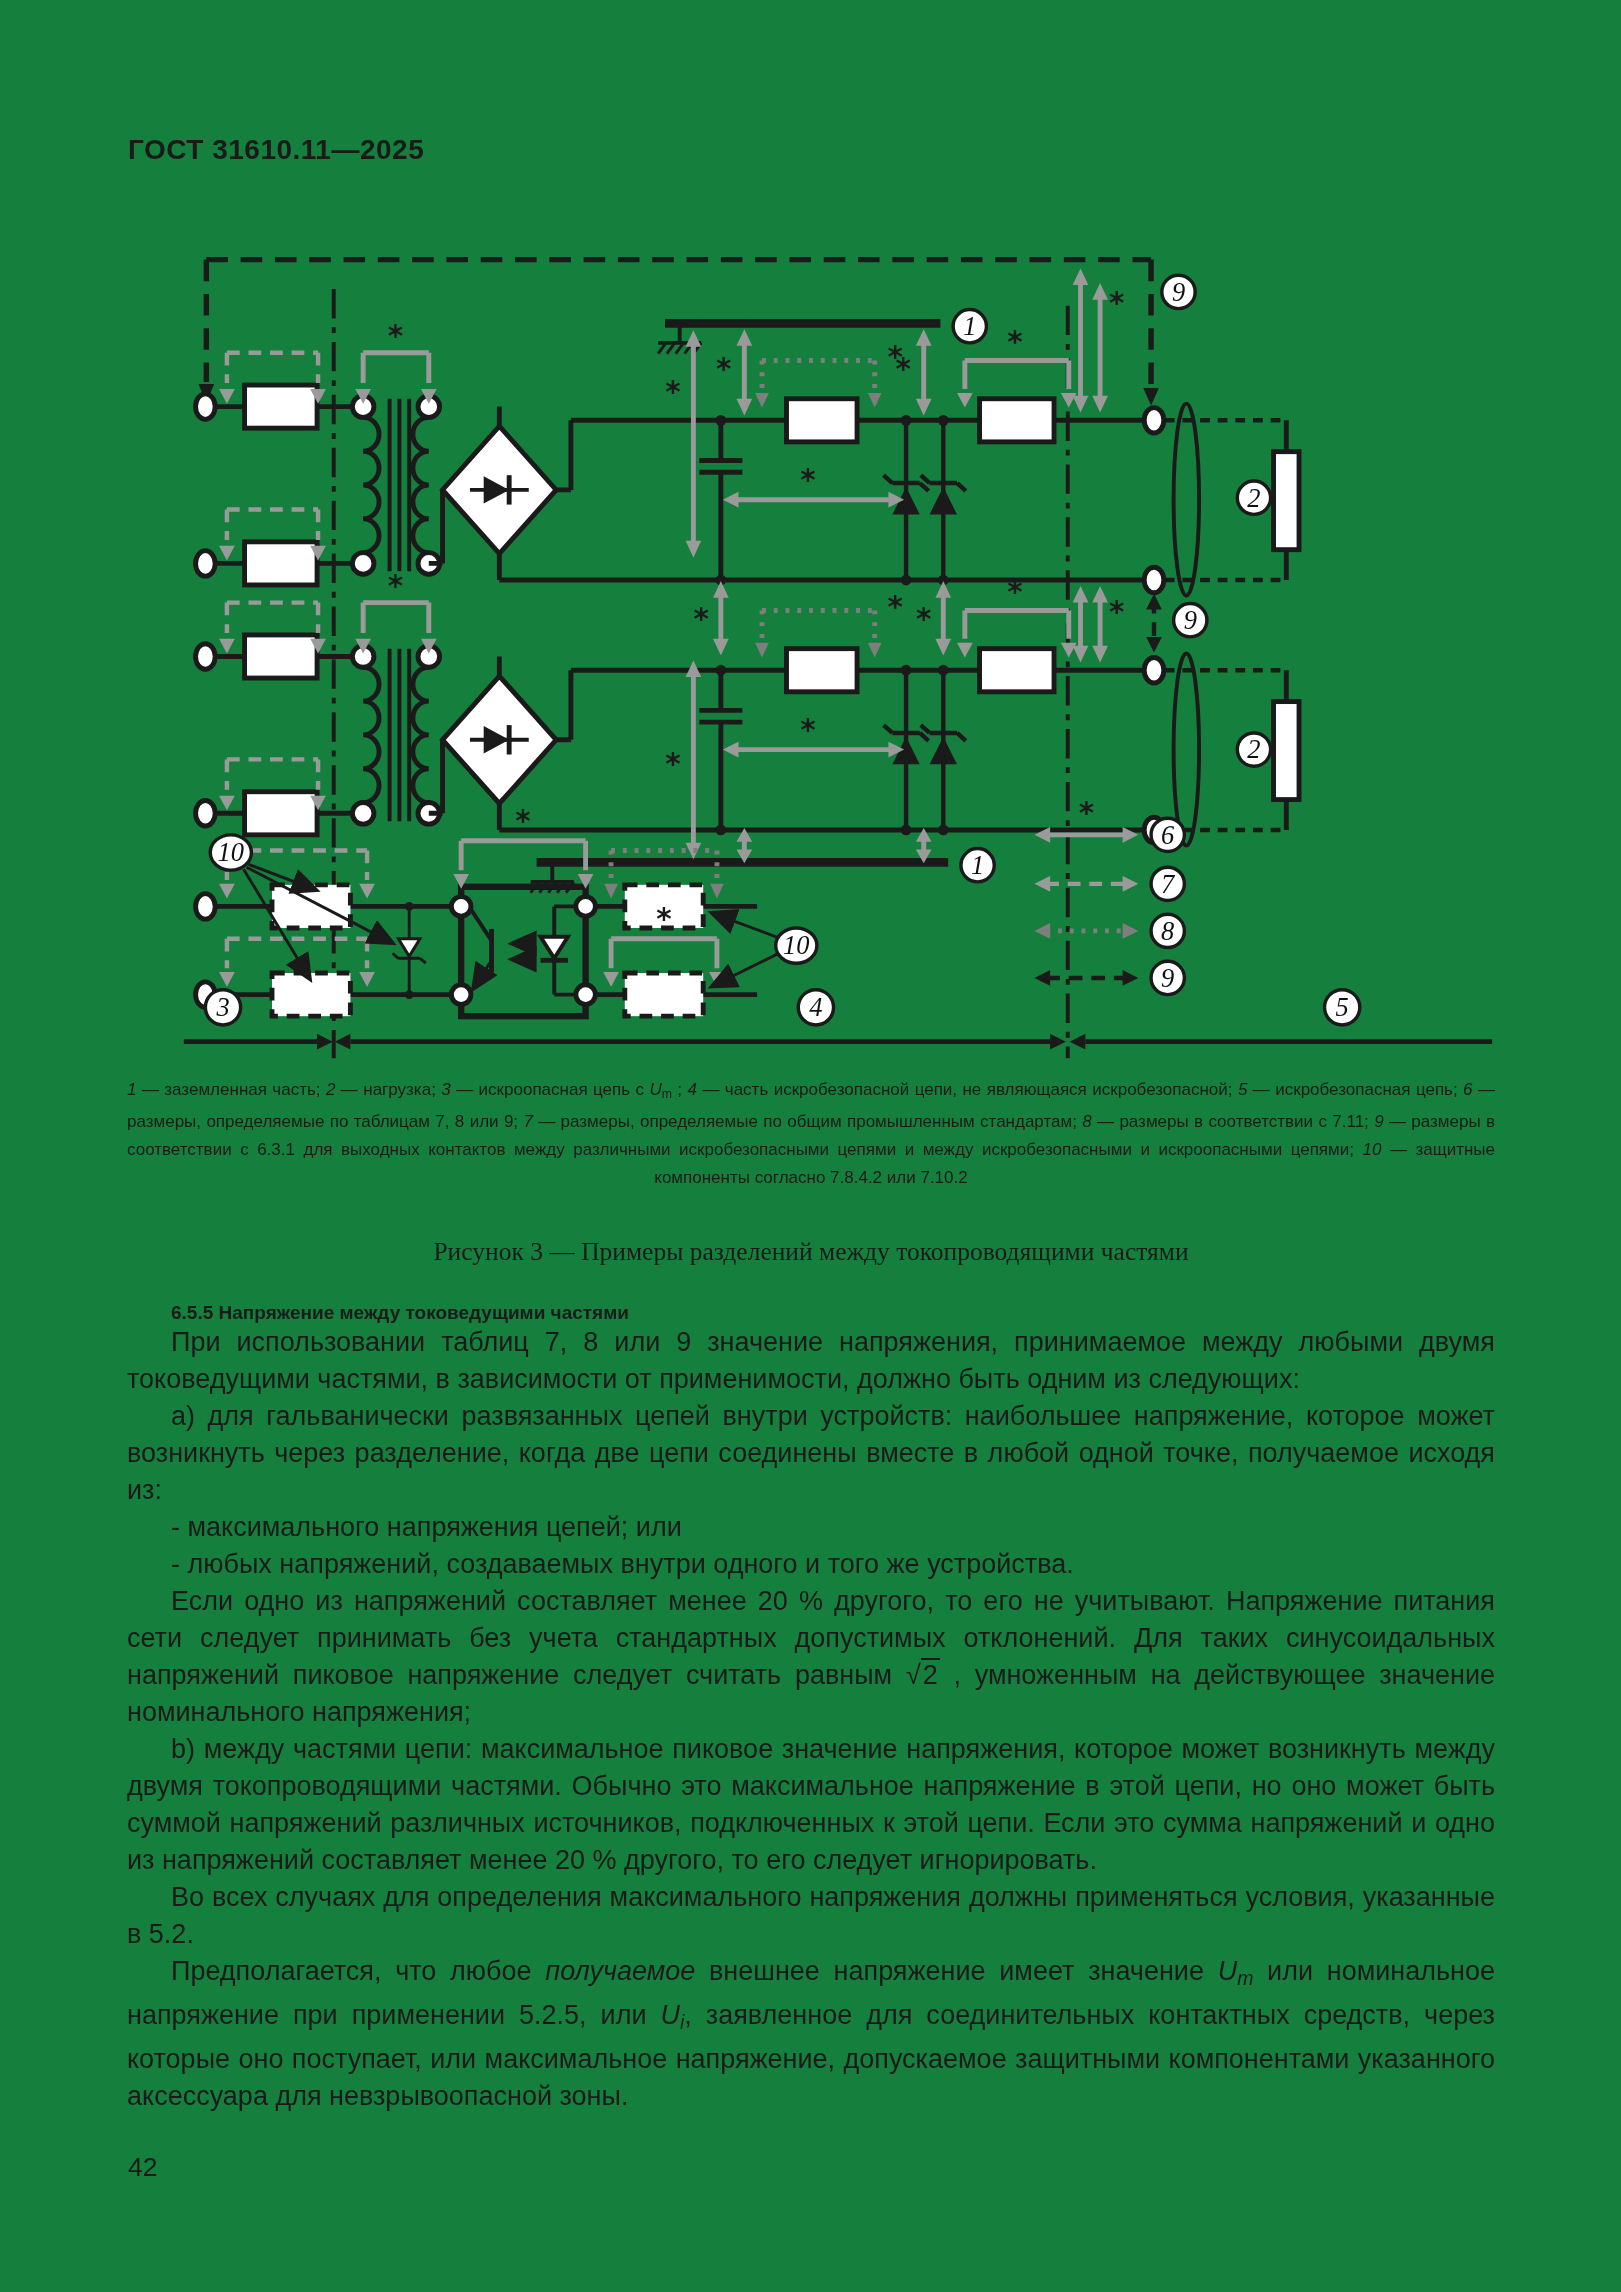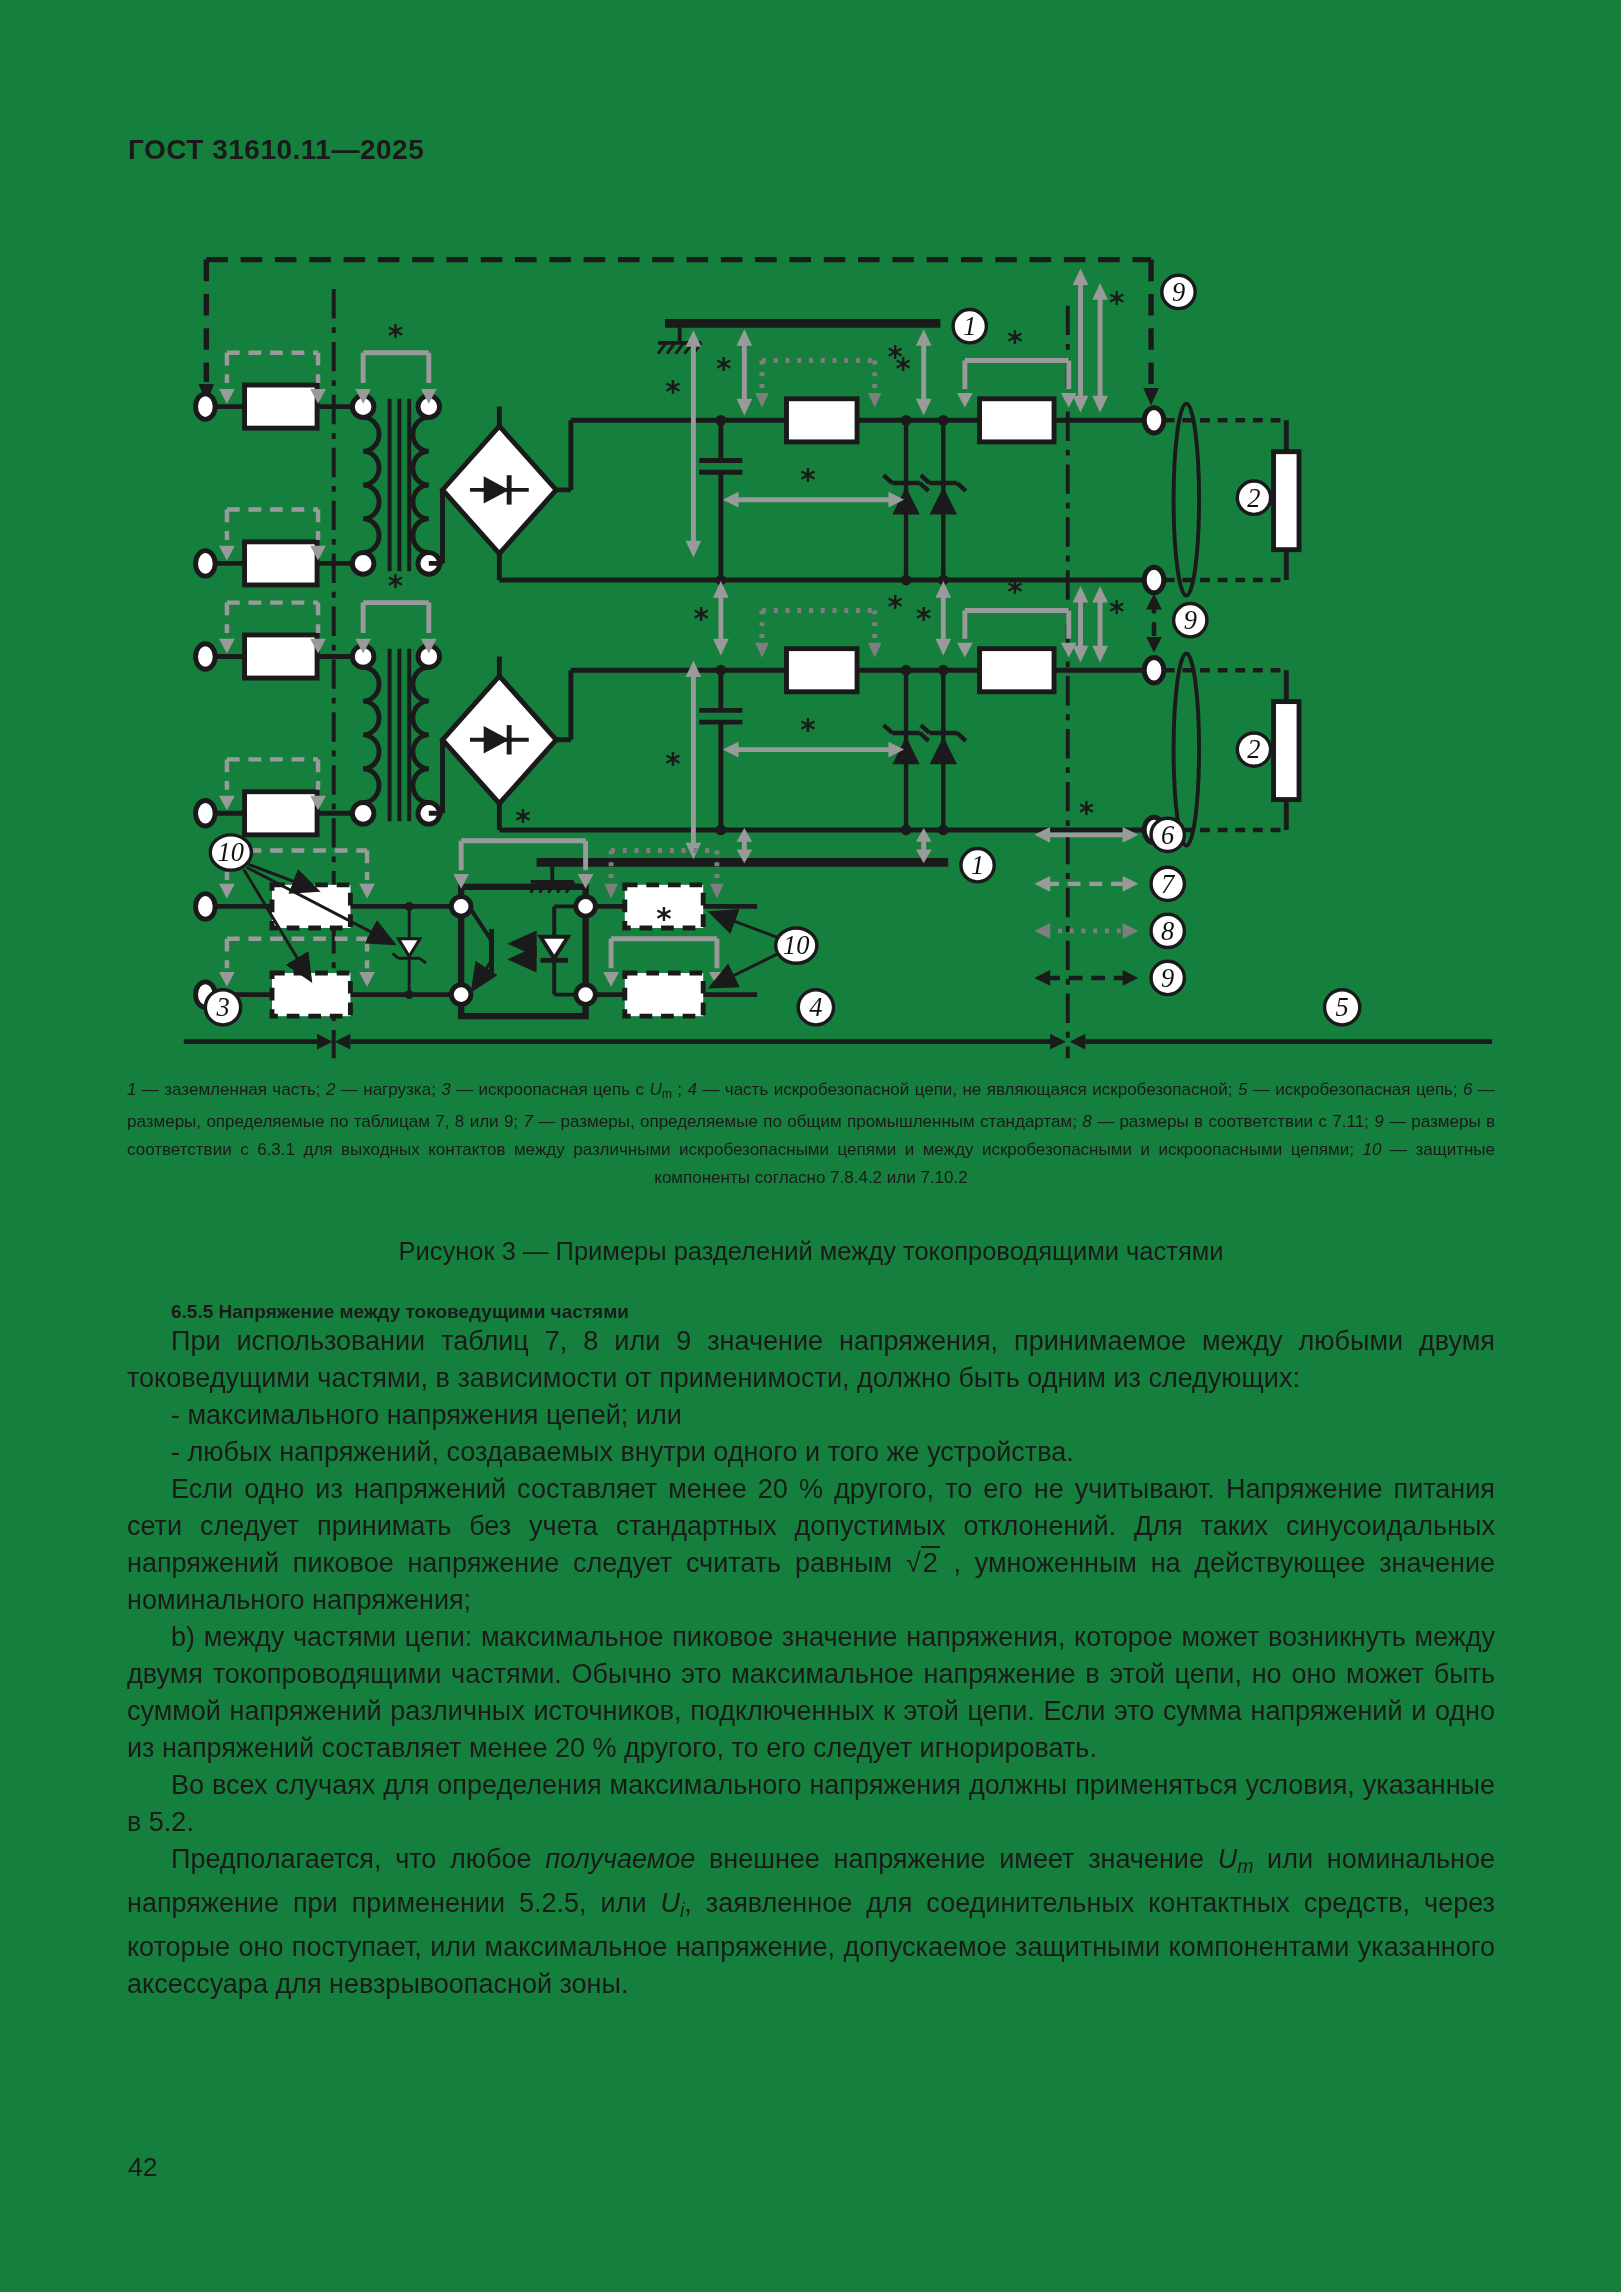--- a/index.html
+++ b/index.html
@@ -2,21 +2,21 @@
 <html><head>
 <meta charset="utf-8">
 <style>
   html,body{margin:0;padding:0;background:#888;}
   .page{position:relative;width:1621px;height:2293px;background:#15803d;margin:0 auto;
         font-family:"Liberation Sans",sans-serif;color:#1a1a1a;overflow:hidden;}
   .gost-header{position:absolute;top:134px;left:128px;font-size:28px;font-weight:bold;letter-spacing:0.5px;}
   .fig-svg{position:absolute;left:125px;top:137px;width:1372px;height:990px;}
   .textflow{position:absolute;left:127px;top:1076px;width:1368px;}
   .legend{font-size:17px;line-height:28px;text-align:justify;text-align-last:center;margin:0;}
-  .caption{font-size:25.5px;text-align:center;margin:45px 0 0 0;}
+  .caption{font-size:25.5px;text-align:center;margin:45px 0 0 0;font-family:Liberation Serif, serif;}
   .heading{font-size:19px;font-weight:bold;margin:35px 0 0 0;text-indent:44px;}
   .body-p{font-size:27px;line-height:37px;text-align:justify;margin:0;text-indent:44px;}
   .subx{font-size:.72em;vertical-align:-.25em;}
   .rad{white-space:nowrap;}
   .radv{border-top:2.5px solid #1a1a1a;padding:0 2px;}
   .page-num{position:absolute;left:128px;top:2152px;font-size:26.5px;}
   
   .w3{stroke:#1a1a1a;stroke-width:3;fill:none}
   .w4{stroke:#1a1a1a;stroke-width:4;fill:none}
   .w45{stroke:#1a1a1a;stroke-width:4.5;fill:none}
@@ -327,20 +327,21 @@
       <circle class="lblc" cx="1242" cy="888" r="18"></circle>
       <text class="lbl" x="1242" y="897">5</text>
     </g>
   </svg>
 
   <div class="textflow">
     <p class="legend"><span style="font-style: italic;">1</span><span> — заземленная часть; </span><span style="font-style: italic;">2</span><span> — нагрузка; </span><span style="font-style: italic;">3</span><span> — искроопасная цепь с </span><span style="font-style: italic;">U</span><span class="subx">m</span><span> ; </span><span style="font-style: italic;">4</span><span> — часть искробезопасной цепи, не являющаяся искробезопасной; </span><span style="font-style: italic;">5</span><span> — искробезопасная цепь; </span><span style="font-style: italic;">6</span><span> — размеры, определяемые по таблицам 7, 8 или 9; </span><span style="font-style: italic;">7</span><span> — размеры, определяемые по общим промышленным стандартам; </span><span style="font-style: italic;">8</span><span> — размеры в соответствии с 7.11; </span><span style="font-style: italic;">9</span><span> — размеры в соответствии с 6.3.1 для выходных контактов между различными искробезопасными цепями и между искробезопасными и искроопасными цепями; </span><span style="font-style: italic;">10</span><span> — защитные компоненты согласно 7.8.4.2 или 7.10.2</span></p>
     <p class="caption">Рисунок 3 — Примеры разделений между токопроводящими частями</p>
     <p class="heading">6.5.5 Напряжение между токоведущими частями</p>
     <p class="body-p"><span>При использовании таблиц 7, 8 или 9 значение напряжения, принимаемое между любыми двумя токоведущими частями, в зависимости от применимости, должно быть одним из следующих:</span></p>
+    <p class="body-p"><span>a) для гальванически развязанных цепей внутри устройств: наибольшее напряжение, которое может возникнуть через разделение, когда две цепи соединены вместе в любой одной точке, получаемое исходя из:</span></p>
     <p class="body-p"><span>- максимального напряжения цепей; или</span></p>
     <p class="body-p"><span>- любых напряжений, создаваемых внутри одного и того же устройства.</span></p>
     <p class="body-p"><span>Если одно из напряжений составляет менее 20 % другого, то его не учитывают. Напряжение питания сети следует принимать без учета стандартных допустимых отклонений. Для таких синусоидальных напряжений пиковое напряжение следует считать равным </span><span class="rad">√<span class="radv">2</span></span><span> , умноженным на действующее значение номинального напряжения;</span></p>
     <p class="body-p"><span>b) между частями цепи: максимальное пиковое значение напряжения, которое может возникнуть между двумя токопроводящими частями. Обычно это максимальное напряжение в этой цепи, но оно может быть суммой напряжений различных источников, подключенных к этой цепи. Если это сумма напряжений и одно из напряжений составляет менее 20 % другого, то его следует игнорировать.</span></p>
     <p class="body-p"><span>Во всех случаях для определения максимального напряжения должны применяться условия, указанные в 5.2.</span></p>
     <p class="body-p"><span>Предполагается, что любое </span><span style="font-style: italic;">получаемое</span><span> внешнее напряжение имеет значение </span><span style="font-style: italic;">U</span><span class="subx" style="font-style: italic;">m</span><span> или номинальное напряжение при применении 5.2.5, или </span><span style="font-style: italic;">U</span><span class="subx" style="font-style: italic;">i</span><span>, заявленное для соединительных контактных средств, через которые оно поступает, или максимальное напряжение, допускаемое защитными компонентами указанного аксессуара для невзрывоопасной зоны.</span></p>
   </div>
 
   <div class="page-num">42</div>
 </div>

